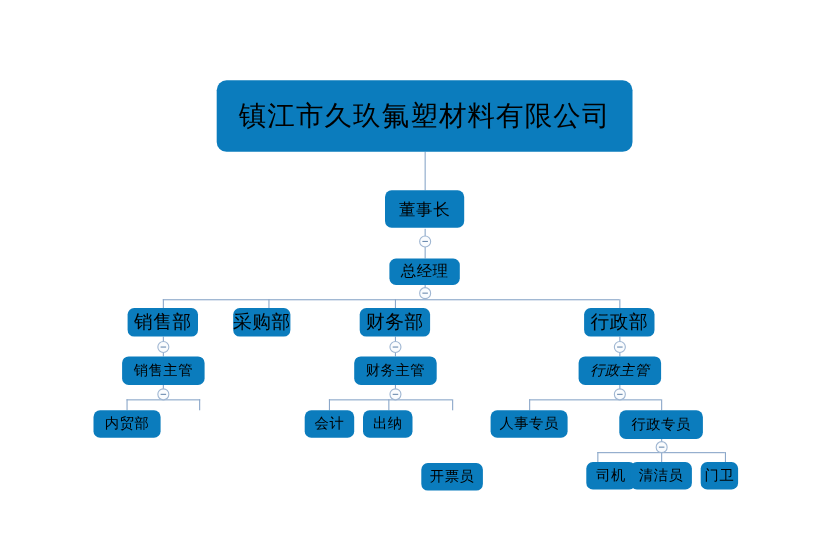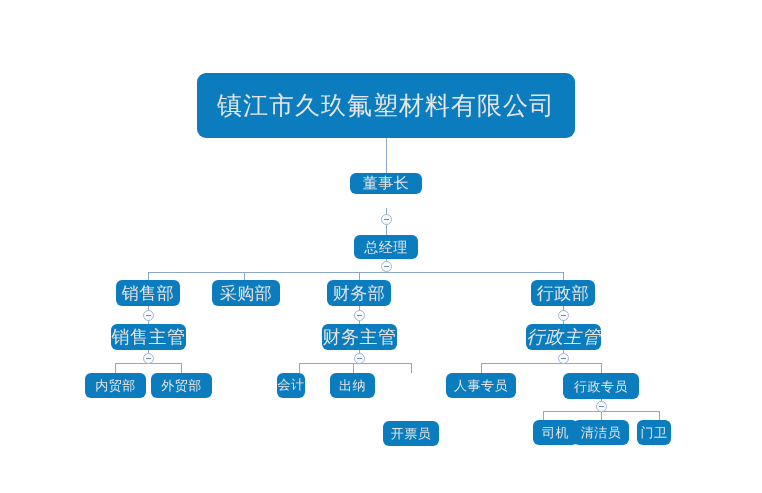--- a/index.html
+++ b/index.html
@@ -16,21 +16,21 @@
   #chart-canvas {
     position: relative;
     width: 762px;
     height: 493px;
     background: #ffffff;
   }
   .node {
     position: absolute;
     box-sizing: border-box;
     background: #0B7CBD;
-    color: #e5e5e5;
+    color: #000000;
     border-radius: 6px;
     display: flex;
     align-items: center;
     justify-content: center;
     text-align: center;
     line-height: 1;
     white-space: nowrap;
     letter-spacing: 0.5px;
     font-weight: 400;
     user-select: none;
@@ -43,21 +43,21 @@
   .node.level1 {
     font-size: 15px;
   }
   .node.level2 {
     font-size: 14px;
   }
   .node.level3 {
     font-size: 17px;
   }
   .node.level4 {
-    font-size: 18px;
+    font-size: 13px;
   }
   .node.level5 {
     font-size: 13px;
   }
   .connector {
     position: absolute;
     background: #8BA7C9;
   }
   .connector.v {
     width: 1px;
@@ -128,32 +128,32 @@
   <div class="connector v" style="left:601px; top:399px; height:12px;"></div>
   <div class="connector h" style="left:543px; top:411px; width:116px;"></div>
   <div class="connector v" style="left:543px; top:411px; height:9px;"></div>
   <div class="connector v" style="left:601px; top:411px; height:9px;"></div>
   <div class="connector v" style="left:659px; top:411px; height:9px;"></div>
 
   <div class="node root" style="left:197px; top:73px; width:378px; height:65px;">
     <span>镇江市久玖氟塑材料有限公司</span>
   </div>
 
-  <div class="node level1" style="left:350px; top:173px; width:72px; height:21px;">
+  <div class="node level1" style="left:350px; top:173px; width:72px; height:34px;">
     <span>董事长</span>
   </div>
 
   <div class="node level2" style="left:354px; top:235px; width:64px; height:24px;">
     <span>总经理</span>
   </div>
 
   <div class="node level3" style="left:116px; top:280px; width:64px; height:26px;">
     <span>销售部</span>
   </div>
-  <div class="node level3" style="left:212px; top:280px; width:68px; height:26px;">
+  <div class="node level3" style="left:212px; top:280px; width:52px; height:26px;">
     <span>采购部</span>
   </div>
   <div class="node level3" style="left:327px; top:280px; width:64px; height:26px;">
     <span>财务部</span>
   </div>
   <div class="node level3" style="left:531px; top:280px; width:64px; height:26px;">
     <span>行政部</span>
   </div>
 
   <div class="node level4" style="left:111px; top:324px; width:75px; height:26px;">
@@ -162,24 +162,21 @@
   <div class="node level4" style="left:322px; top:324px; width:75px; height:26px;">
     <span>财务主管</span>
   </div>
   <div class="node level4" style="left:526px; top:324px; width:75px; height:26px;font-style:italic;">
     <span>行政主管</span>
   </div>
 
   <div class="node level5" style="left:85px; top:373px; width:61px; height:25px;">
     <span>内贸部</span>
   </div>
-  <div class="node level5" style="left:151px; top:373px; width:61px; height:25px;">
-    <span>外贸部</span>
-  </div>
-  <div class="node level5" style="left:277px; top:373px; width:28px; height:25px;font-family:Liberation Mono, monospace;">
+  <div class="node level5" style="left:277px; top:373px; width:45px; height:25px;">
     <span>会计</span>
   </div>
   <div class="node level5" style="left:330px; top:373px; width:45px; height:25px;">
     <span>出纳</span>
   </div>
   <div class="node level5" style="left:383px; top:373px; width:56px; height:25px;margin-top:48px;">
     <span>开票员</span>
   </div>
   <div class="node level5" style="left:446px; top:373px; width:70px; height:25px;">
     <span>人事专员</span>

